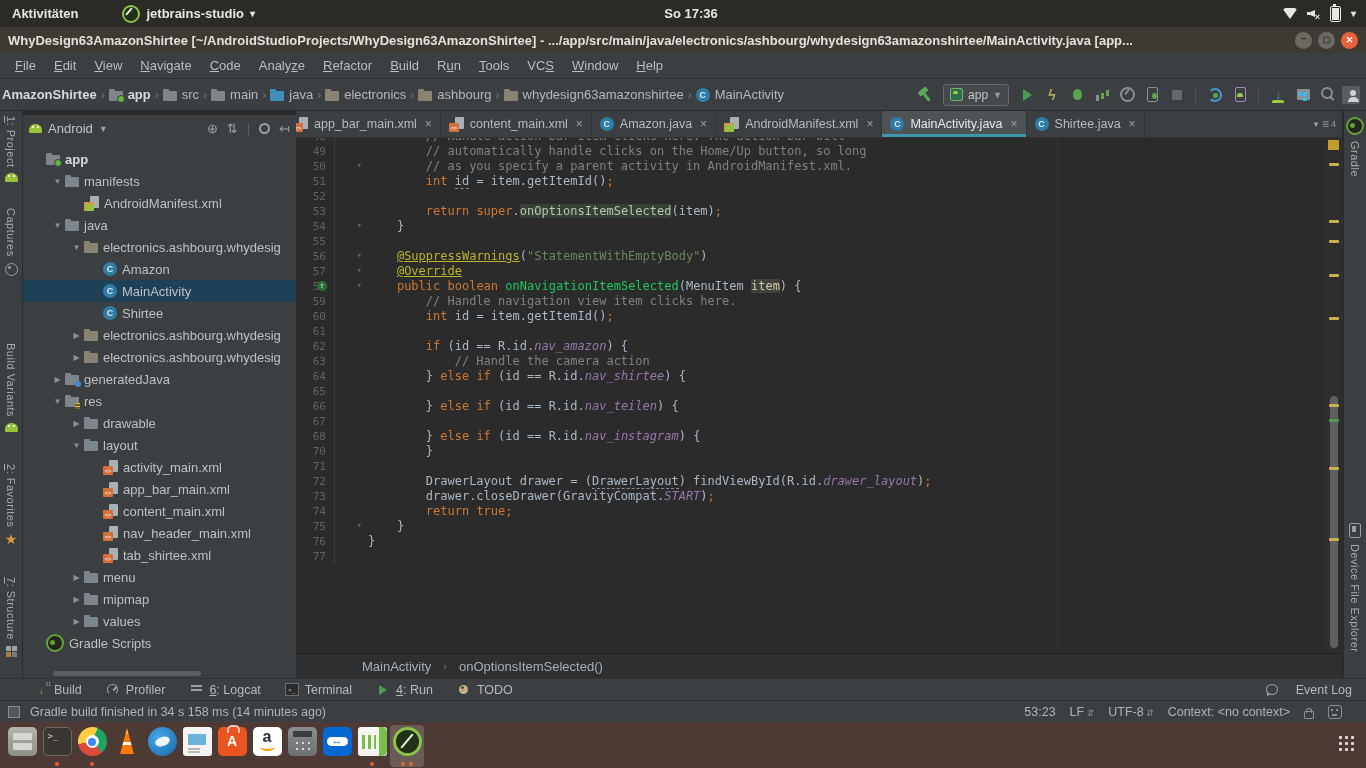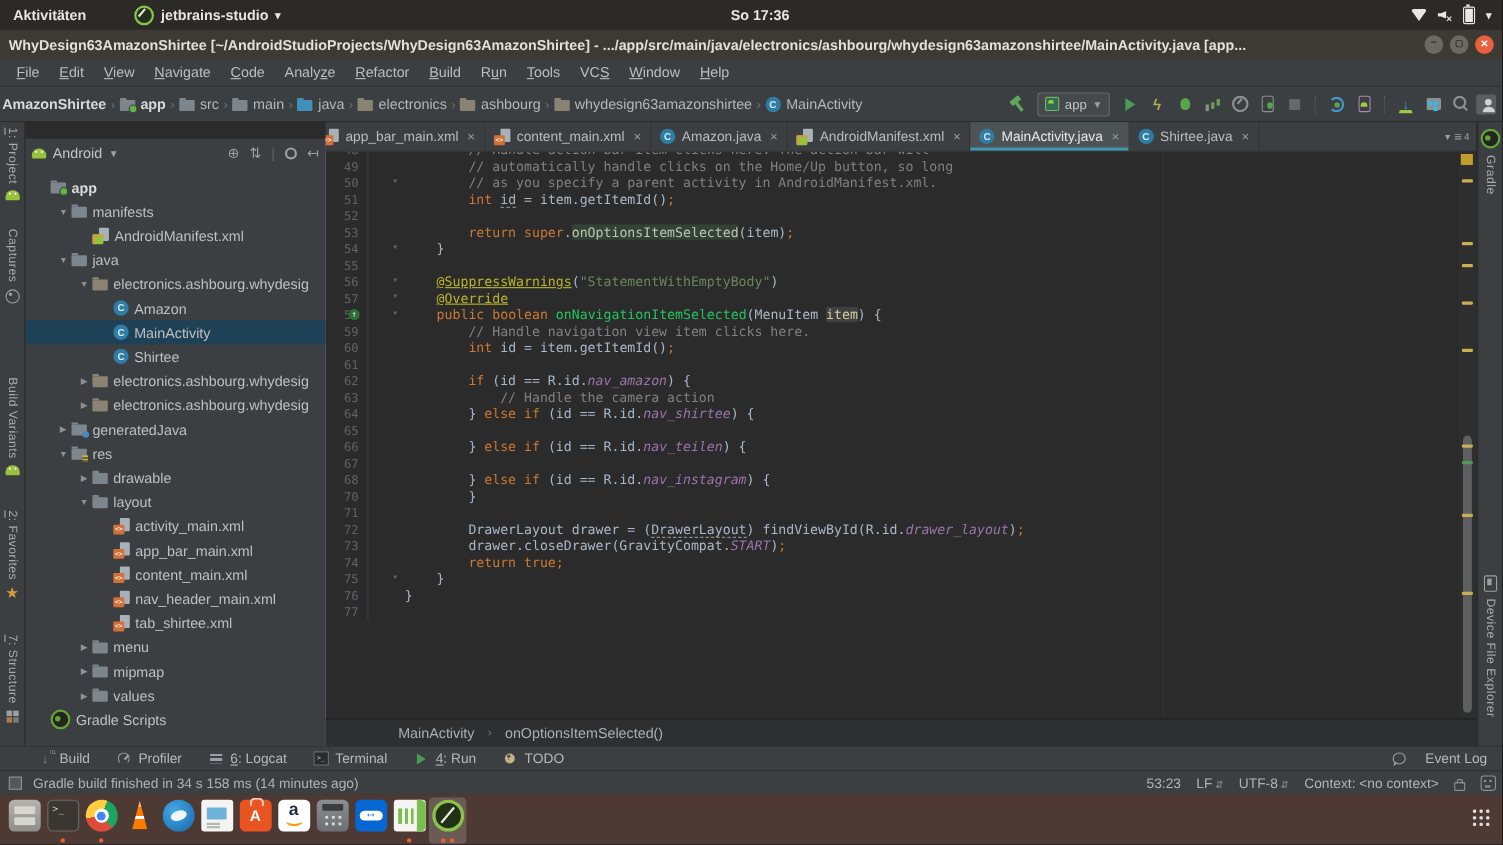--- a/index.html
+++ b/index.html
@@ -103,21 +103,21 @@
   .ic-star{color:#d79b3f;font-size:14px;line-height:12px;} .ic-star::after{content:"★";}
   .ic-structure{width:11px;height:11px;position:relative;}
   .ic-structure::before{content:"";position:absolute;left:0;top:6px;width:5px;height:5px;background:#b07c3f;}
   .ic-structure::after{content:"";position:absolute;left:6px;top:0;width:5px;height:5px;background:#9aa0a3;box-shadow:-6px 0 0 #9aa0a3,0 6px 0 #777c7f;}
   .ic-device{width:10px;height:13px;border:1px solid #9aa0a3;border-radius:2px;position:relative;}
   .ic-device::after{content:"";position:absolute;left:2px;top:2px;width:4px;height:6px;background:#9aa0a3;}
   .ic-gradle{width:14px;height:14px;border-radius:50%;border:2.5px solid #64a338;background:#23251f;position:relative;}
   .ic-gradle::after{content:"";position:absolute;left:2px;top:4px;width:5px;height:5px;border-radius:50%;background:#64a338;}
 
   
-  #project{left:23px;top:15px;width:273px;height:567px;background:#3c3f41;border-right:7px solid #c4b5fd;overflow:hidden;}
+  #project{left:23px;top:4px;width:273px;height:567px;background:#3c3f41;border-right:7px solid #c4b5fd;overflow:hidden;}
   #phead{height:27px;display:flex;align-items:center;gap:6px;padding:0 6px;font-size:13px;color:#c3c6c8;}
   #phead .chev{color:#9aa0a3;font-size:9px;}
   #phead-icons{margin-left:auto;display:flex;align-items:center;gap:9px;color:#9aa0a3;}
   .ph{font-size:13px;line-height:1;}
   .gicon{width:7px;height:7px;border:2px solid #9aa0a3;border-radius:50%;position:relative;}
   .gicon::before{content:"";position:absolute;left:1.5px;top:-4px;width:4px;height:15px;background:#9aa0a3;z-index:-1;}
   .gicon::after{content:"";position:absolute;left:-4px;top:1.5px;width:15px;height:4px;background:#9aa0a3;z-index:-1;}
   #ptree{padding-top:6px;font-size:13px;}
   .trow{height:22px;display:flex;align-items:center;color:#bcc0c3;white-space:nowrap;overflow:hidden;}
   .trow.sel{background:#1e4156;}
@@ -204,21 +204,21 @@
   .bi-terminal::after{content:">_";color:#cfd2d3;font-size:6px;font-family:"DejaVu Sans Mono",monospace;}
   .bi-run::before{content:"";border-left:8px solid #499c54;border-top:5px solid transparent;border-bottom:5px solid transparent;}
   .bi-todo::before{content:"";width:9px;height:9px;border-radius:50%;background:#c9b288;}
   .bi-todo::after{content:"";position:absolute;width:3px;height:3px;border-radius:50%;background:#4b4b4b;left:4px;top:3px;box-shadow:0 3px 0 -1px #4b4b4b;}
   #eventlog{margin-left:auto;display:flex;align-items:center;gap:17px;padding-right:14px;}
   .bi-bubble::before{content:"";width:10px;height:9px;border:1.5px solid #9aa0a3;border-radius:50%;}
   .bi-bubble::after{content:"";position:absolute;left:2px;bottom:-1px;width:4px;height:4px;background:#9aa0a3;clip-path:polygon(0 0,100% 0,0 100%);}
 
   
   #statusbar{top:700px;left:0;width:1366px;height:22px;background:#3c3f41;border-top:1px solid #2e2e2e;
-     display:flex;align-items:center;font-size:12.5px;color:#b0b3b5;box-sizing:border-box;padding:0 6px 0 8px;}
+     display:flex;align-items:center;font-size:12.5px;color:#b0b3b5;box-sizing:border-box;padding:0 24px 0 8px;}
   .si-grid{width:10px;height:10px;border:1px solid #8c8f91;background:#55585a;margin-right:10px;flex:none;}
   #status-right{margin-left:auto;display:flex;align-items:flex-end;gap:14px;}
   .seg-ud::after{content:" ⇵";font-size:9px;color:#8c8f91;}
   .si-lock{width:8px;height:6px;border:1px solid #8c8f91;border-radius:1px;position:relative;margin-top:4px;}
   .si-lock::before{content:"";position:absolute;left:1px;top:-4px;width:4px;height:4px;border:1px solid #8c8f91;border-bottom:none;border-radius:3px 3px 0 0;}
   .si-face{width:12px;height:12px;border:1px solid #8c8f91;border-radius:3px;position:relative;}
   .si-face::before{content:"";position:absolute;left:2px;top:3px;width:2px;height:2px;background:#8c8f91;box-shadow:5px 0 0 #8c8f91;}
   .si-face::after{content:"";position:absolute;left:3px;bottom:2px;width:5px;height:1.5px;background:#8c8f91;}
 
   

